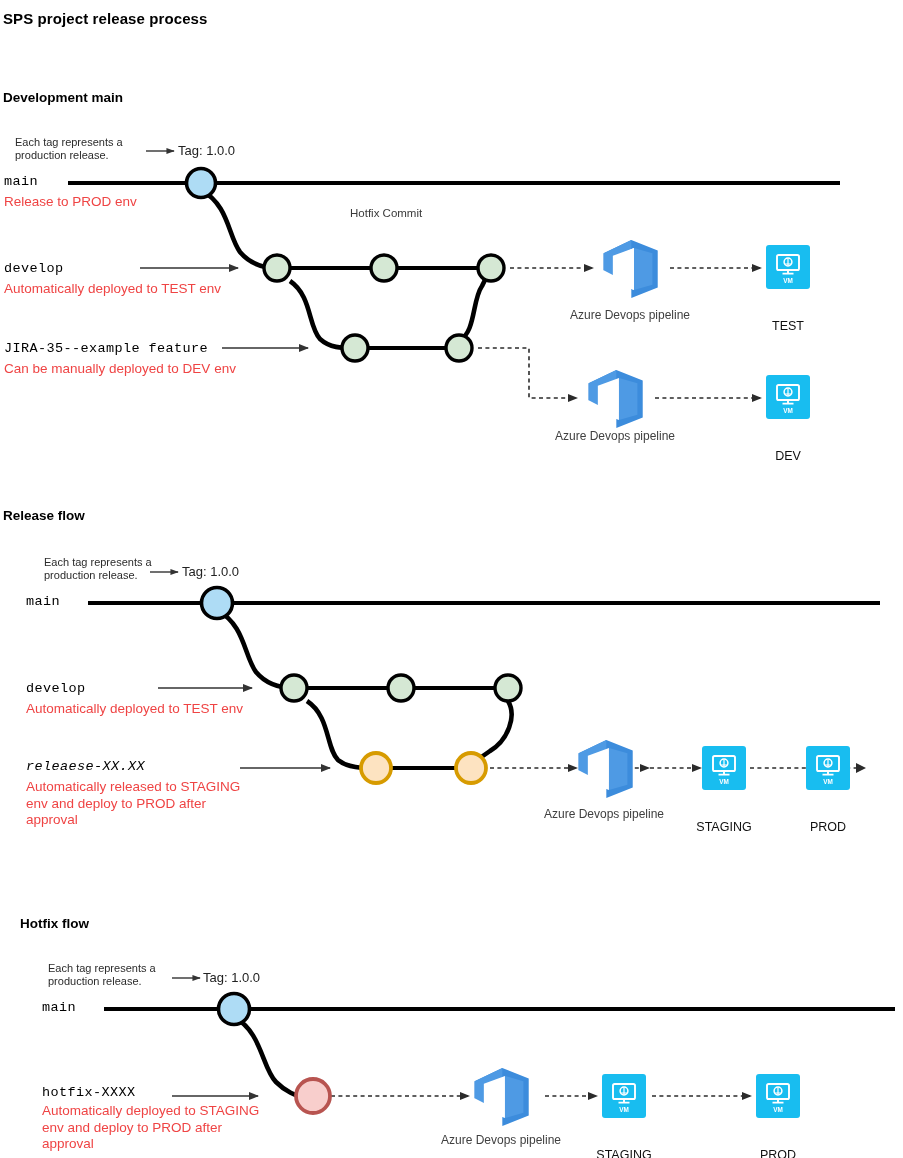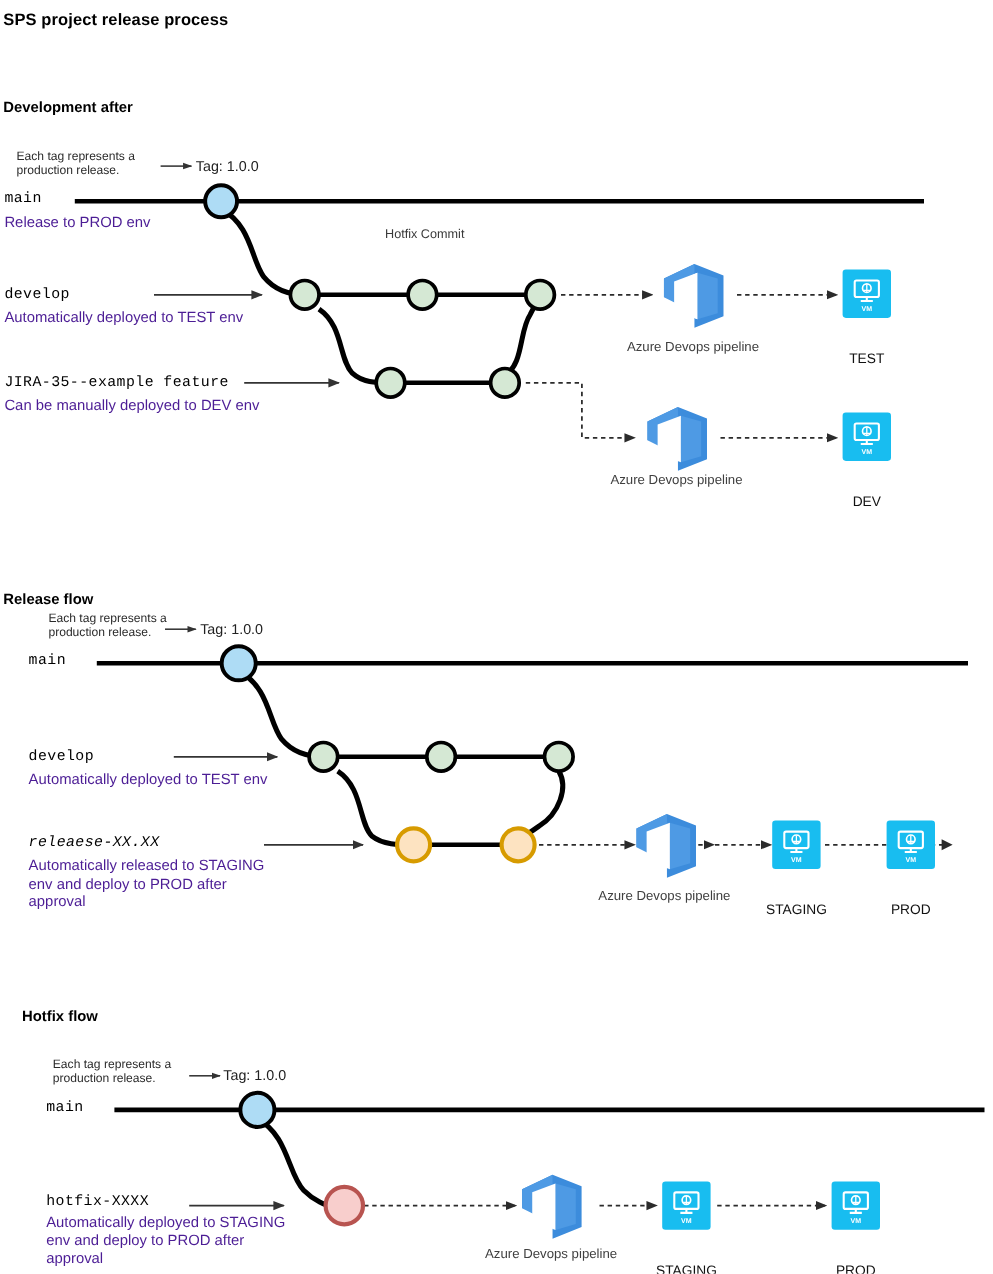--- a/index.html
+++ b/index.html
@@ -6,36 +6,36 @@
   html,body{margin:0;padding:0;background:#ffffff;}
   body{width:903px;height:1158px;position:relative;
        font-family:"Liberation Sans",sans-serif;color:#000;overflow:hidden;}
   .page{position:absolute;inset:0;}
   svg{position:absolute;left:0;top:0;overflow:visible;}
   .doc-title{position:absolute;left:3px;top:10px;font-size:15px;font-weight:bold;letter-spacing:.1px;}
   .flow-title{position:absolute;font-size:13.5px;font-weight:bold;}
   .mono{font-family:"Liberation Mono","DejaVu Sans Mono",monospace;font-size:13.5px;letter-spacing:.4px;}
   .note{font-size:11px;line-height:13px;color:#2b2b2b;}
   .tag{font-size:13px;color:#222;}
-  .green{color:#4c1d95;font-size:13.5px;line-height:16.5px;}
+  .green{color:#ef4444;font-size:13.5px;line-height:16.5px;}
   .caption{font-size:12px;color:#404040;text-align:center;}
   .hotfix-label{font-size:11.5px;color:#3a3a3a;}
   .vm-box{position:absolute;width:44px;height:44px;background:#18bdf0;border-radius:3px;}
   .vm-wrap{position:absolute;}
   .vm-cap{position:absolute;top:46px;left:-16px;width:76px;font-size:12.5px;text-align:center;color:#111;margin-top:28px;}
   .abs{position:absolute;}
 </style>
 </head>
 <body>
 
 <div class="page">
 
   <div class="doc-title">SPS project release process</div>
 
-  <div class="flow-title" style="left:3px;top:90px;">Development after</div>
+  <div class="flow-title" style="left:3px;top:90px;">Development main</div>
 
   <div class="note abs" style="left:15px;top:136px;width:140px;">
     <div>Each tag represents a</div>
     <div>production release.</div>
   </div>
   <div class="tag abs" style="left:178px;top:143px;">Tag: 1.0.0</div>
 
   <div class="mono abs" style="left:4px;top:174px;">main</div>
   <div class="green abs" style="left:4px;top:194px;">Release to PROD env</div>
 
@@ -136,21 +136,21 @@
         <rect x="11" y="10" width="22" height="15" rx="1.6" fill="none" stroke="#ffffff" stroke-width="1.9"></rect>
         <circle cx="22" cy="17" r="3.9" fill="none" stroke="#ffffff" stroke-width="1.5"></circle>
         <path d="M22 13.5 L22 20.5 M18.6 19 L25.4 19" stroke="#ffffff" stroke-width="1.2"></path>
         <path d="M22 25 L22 28 M16.5 28.6 L27.5 28.6" stroke="#ffffff" stroke-width="1.9"></path>
         <text x="22" y="37.6" font-size="6.4" fill="#ffffff" text-anchor="middle" font-family="Liberation Sans, sans-serif" font-weight="bold">VM</text>
       </svg>
     </div>
     <div class="vm-cap">DEV</div>
   </div>
 
-  <div class="flow-title" style="left:3px;top:537px;">Release flow</div>
+  <div class="flow-title" style="left:3px;top:508px;">Release flow</div>
 
   <div class="note abs" style="left:44px;top:556px;width:140px;">
     <div>Each tag represents a</div>
     <div>production release.</div>
   </div>
   <div class="tag abs" style="left:182px;top:564px;">Tag: 1.0.0</div>
 
   <div class="mono abs" style="left:26px;top:594px;">main</div>
 
   <div class="mono abs" style="left:26px;top:681px;">develop</div>

